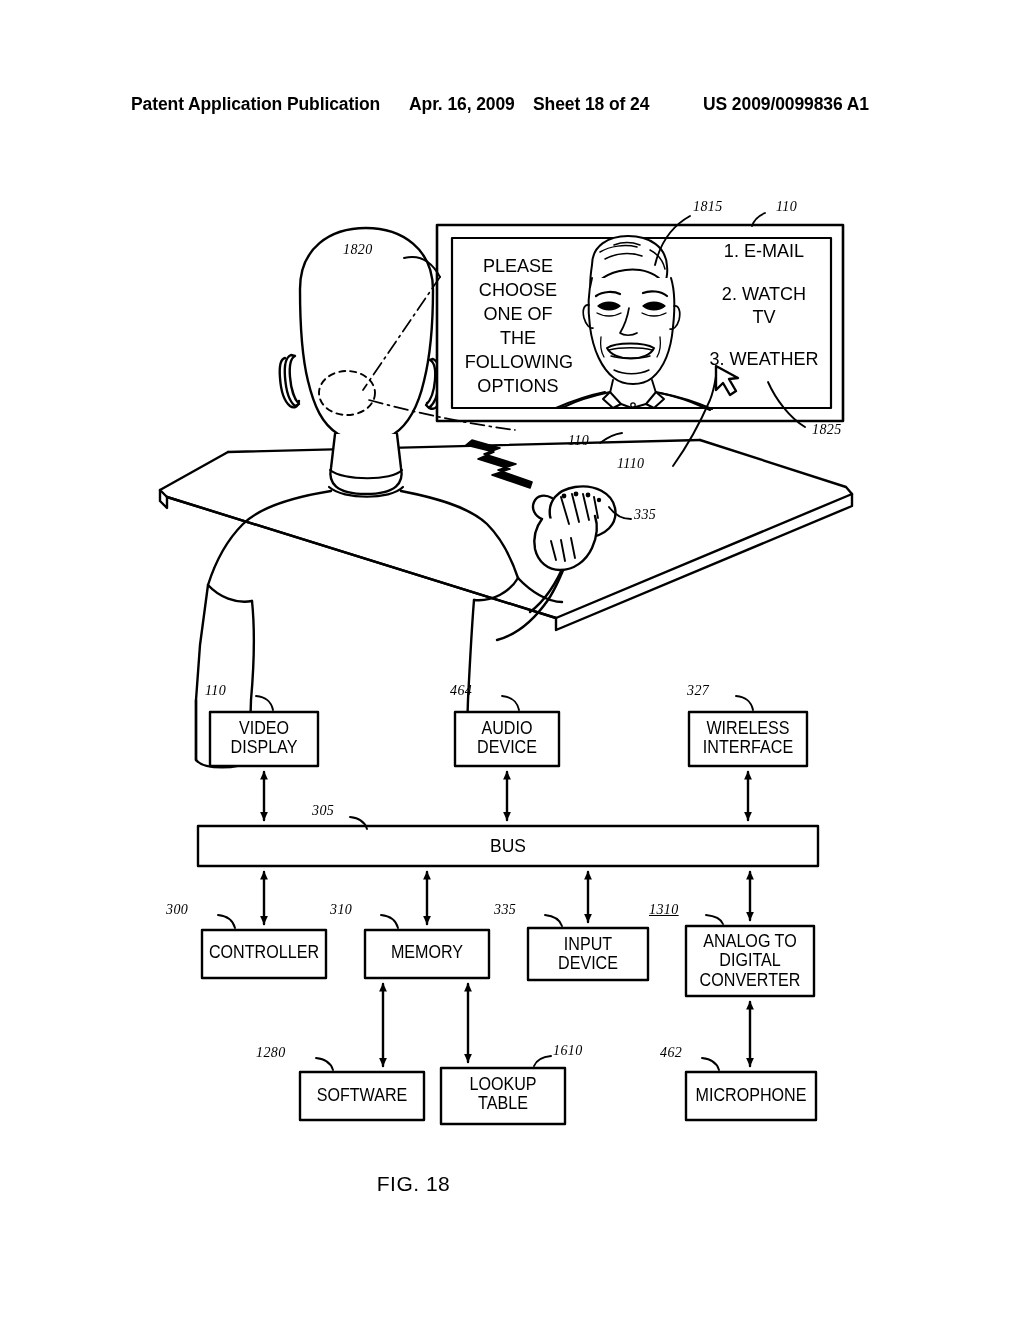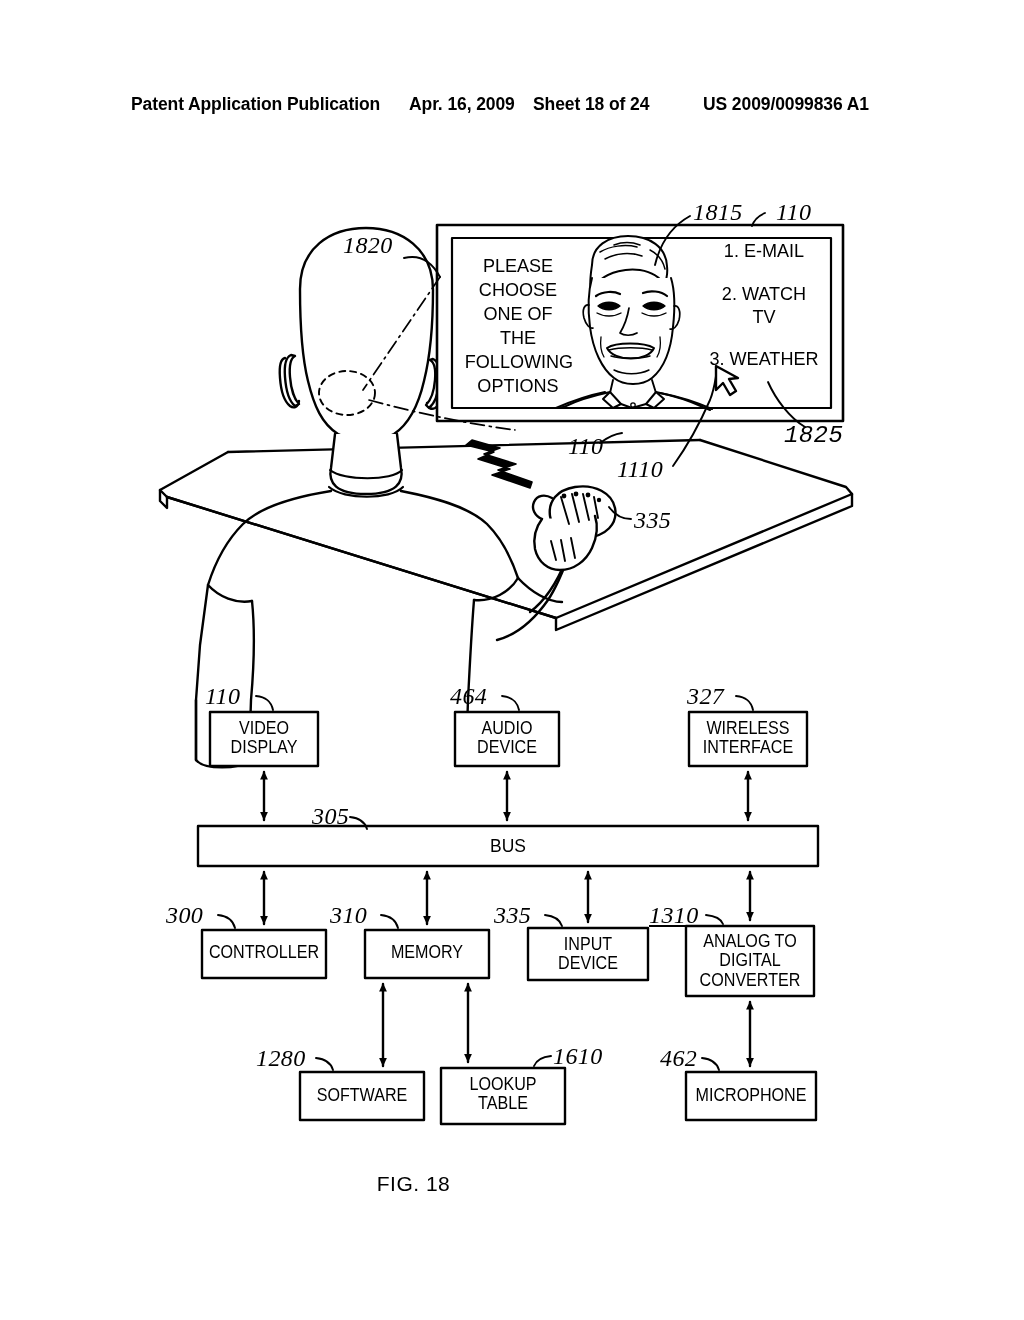--- a/index.html
+++ b/index.html
@@ -51,21 +51,21 @@
   .fig-text {
     position: absolute;
     font-family: "Liberation Sans", sans-serif;
     white-space: pre;
     line-height: 1.12;
   }
   .ref-num {
     position: absolute;
     font-family: "Liberation Serif", serif;
     font-style: italic;
-    font-size: 24px;
+    font-size: 14px;
     letter-spacing: 0.4px;
     white-space: nowrap;
   }
   .box-label {
     position: absolute;
     font-family: "Liberation Sans", sans-serif;
     font-size: 17.5px;
     text-align: center;
     line-height: 1.1;
     white-space: pre-line;
@@ -343,26 +343,26 @@
 FOLLOWING
 OPTIONS</div>
 
 <div class="fig-text screen-option" style="left:700px; top:240px; width:128px;">1. E-MAIL</div>
 
 <div class="fig-text screen-option" style="left:700px; top:283px; width:128px;">2. WATCH
 TV</div>
 
 <div class="fig-text screen-option" style="left:696px; top:348px; width:136px;">3. WEATHER</div>
 
-<div class="ref-num" style="left:343px; top:232px;">1820</div>
+<div class="ref-num" style="left:343px; top:242px;">1820</div>
 <div class="ref-num" style="left:693px; top:199px;">1815</div>
 <div class="ref-num" style="left:776px; top:199px;">110</div>
 <div class="ref-num" style="left:568px; top:433px;">110</div>
 <div class="ref-num" style="left:617px; top:456px;">1110</div>
-<div class="ref-num" style="left:784px; top:422px;font-family:Liberation Mono, monospace;">1825</div>
+<div class="ref-num" style="left:812px; top:422px;">1825</div>
 <div class="ref-num" style="left:634px; top:507px;">335</div>
 
 <div class="ref-num" style="left:205px; top:683px;">110</div>
 <div class="ref-num" style="left:450px; top:683px;">464</div>
 <div class="ref-num" style="left:687px; top:683px;">327</div>
 <div class="ref-num" style="left:312px; top:803px;">305</div>
 <div class="ref-num" style="left:166px; top:902px;">300</div>
 <div class="ref-num" style="left:330px; top:902px;text-align:center;">310</div>
 <div class="ref-num" style="left:494px; top:902px;">335</div>
 <div class="ref-num" style="left:649px; top:902px;text-decoration:underline;">1310</div>

